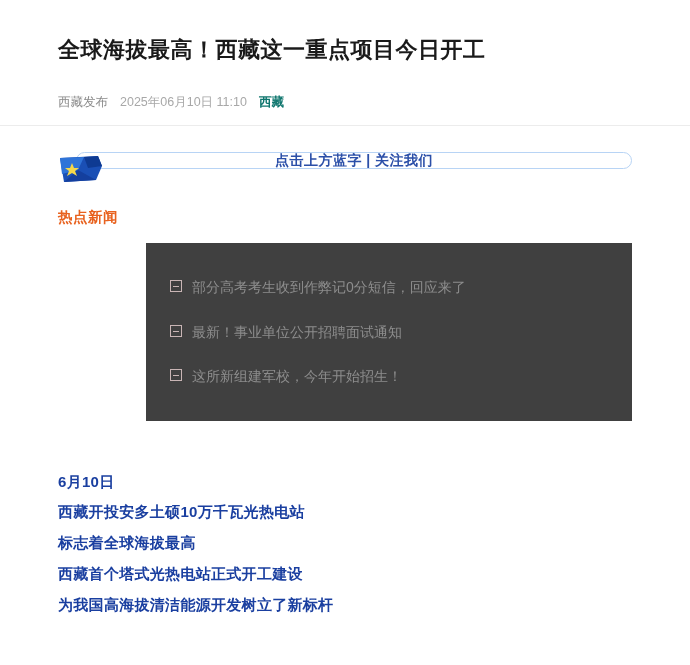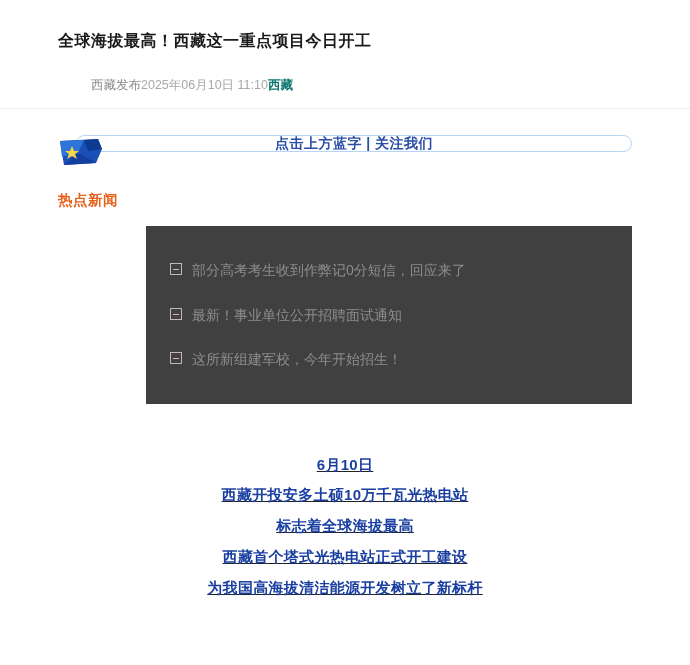--- a/index.html
+++ b/index.html
@@ -16,34 +16,34 @@
     position: relative;
   }
   .page {
     width: 690px;
     height: 665px;
     box-sizing: border-box;
     padding: 0;
     position: relative;
   }
   .article-title {
-    font-size: 16px;
+    font-size: 22px;
     font-weight: bold;
     color: #1a1a1a;
     letter-spacing: 0.5px;
     padding: 18px 58px 0 58px;
     line-height: 1.5;
   }
   .meta-row {
     padding: 14px 58px 0 58px;
     font-size: 12.5px;
     color: #9b9b9b;
     display: flex;
     align-items: center;
-    margin-left: 33px;
+    gap: 12px;
   }
   .meta-source {
     color: #8a8a8a;
   }
   .meta-time {
     color: #a8a8a8;
   }
   .meta-region {
     color: #0f766e;
     font-weight: bold;
@@ -134,22 +134,21 @@
     position: absolute;
     left: 2px;
     top: 5px;
     width: 6px;
     height: 1px;
     background: #c9b5b5;
   }
 
   .headline-block {
     margin-top: 46px;
-    text-align: center;
-    text-decoration: underline;
+    text-align: left;
   }
   .headline-line {
     font-size: 15px;
     font-weight: bold;
     color: #1a3fa0;
     line-height: 2.05;
     letter-spacing: 0.3px;
   }
 </style>
 </head>

